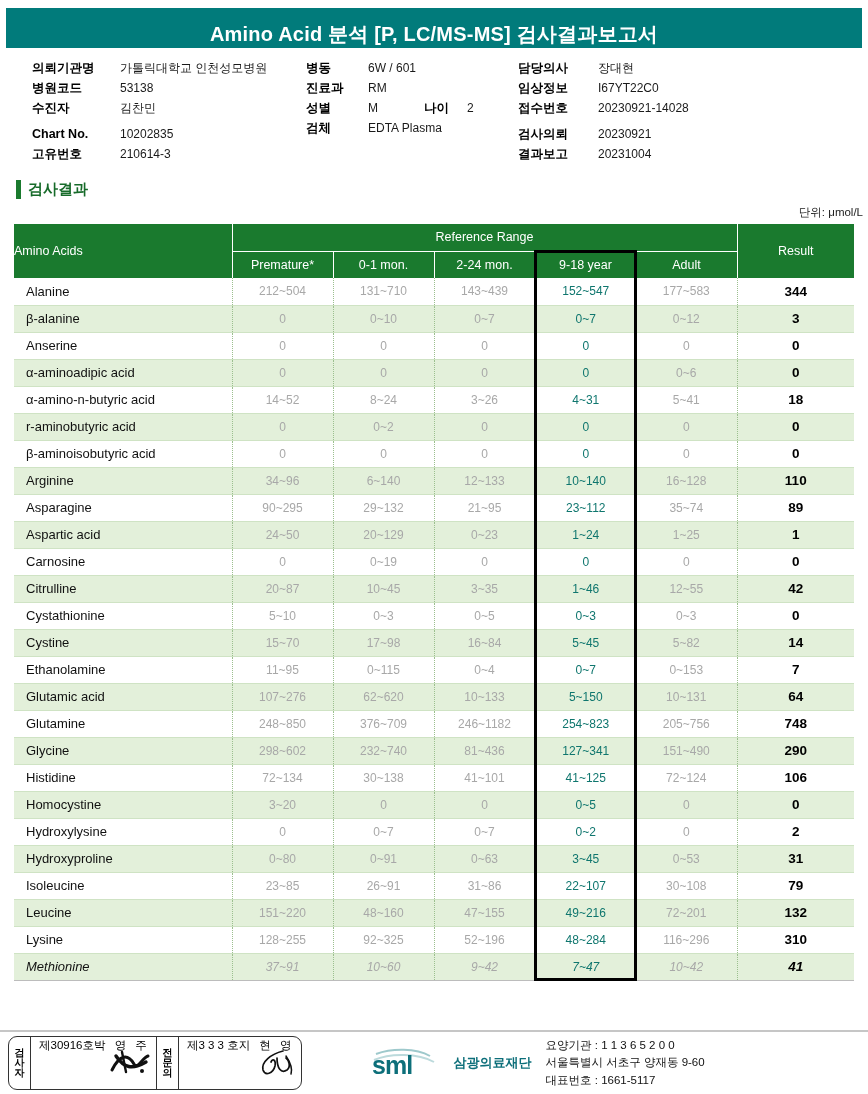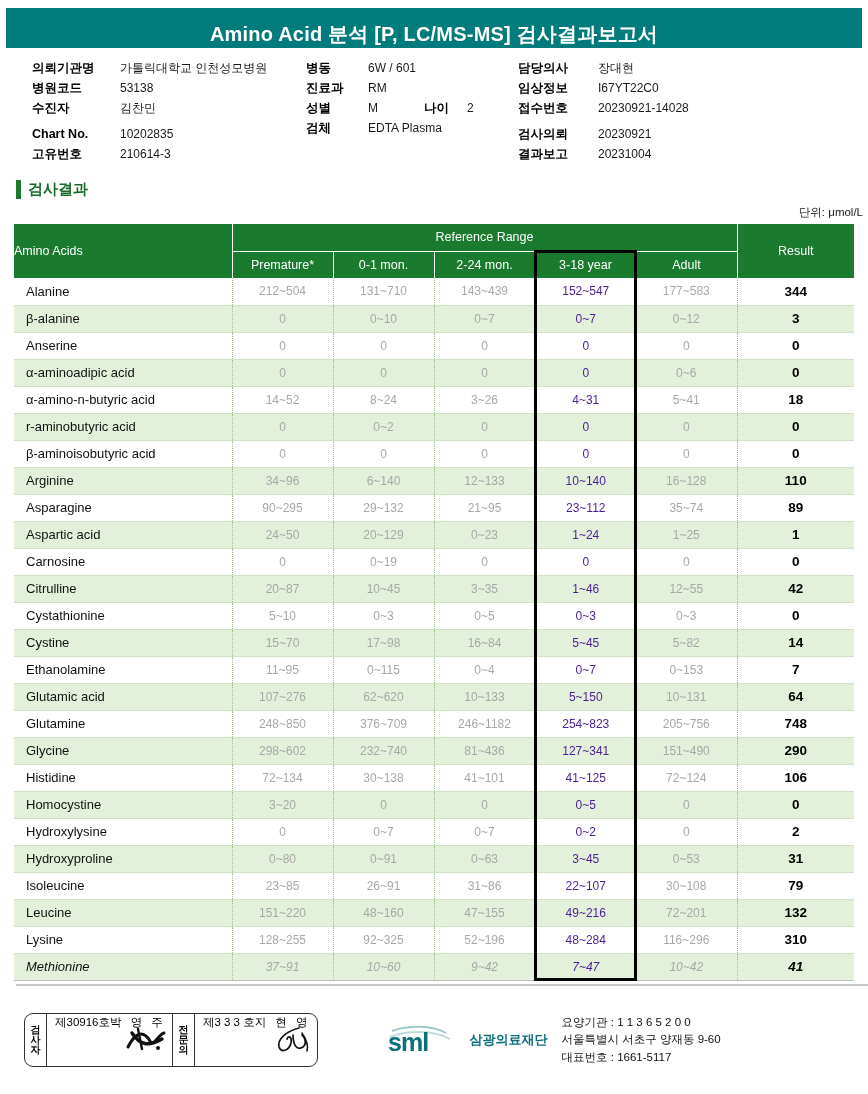--- a/index.html
+++ b/index.html
@@ -142,21 +142,21 @@
     color: #111;
     border-right: 1px dotted #9bbf8e;
   }
   tbody td.ref {
     text-align: center;
     color: #a8a8a8;
     font-size: 12px;
     border-right: 1px dotted #9bbf8e;
   }
   tbody td.ref.hl {
-    color: #4c1d95;
+    color: #0f766e;
     font-weight: normal;
     border-right: none;
   }
   tbody td.result {
     text-align: center;
     font-weight: bold;
     font-size: 13.5px;
     color: #000;
   }
   tbody tr:first-child td { border-top: none; }
@@ -165,22 +165,22 @@
   
   .hl-box {
     position: absolute;
     border: 3px solid #000000;
     pointer-events: none;
   }
 
   
   .footer {
     position: absolute;
-    left: 16px; right: 0; bottom: 0;
-    height: 110px;
+    left: 0; right: 0; bottom: 0;
+    height: 64px;
     border-top: 2px solid #c6c6c6;
     display: flex;
     align-items: center;
   }
   .sign-box {
     margin-left: 8px;
     height: 54px;
     border: 1px solid #333;
     border-radius: 9px;
     display: flex;
@@ -333,21 +333,21 @@
       <thead>
         <tr>
           <th class="th-amino" rowspan="2">Amino Acids</th>
           <th class="th-refgroup" colspan="5">Reference Range</th>
           <th class="th-result" rowspan="2">Result</th>
         </tr>
         <tr>
           <th class="th-sub">Premature*</th>
           <th class="th-sub">0-1 mon.</th>
           <th class="th-sub">2-24 mon.</th>
-          <th class="th-sub">3-18 year</th>
+          <th class="th-sub">9-18 year</th>
           <th class="th-sub last-sub">Adult</th>
         </tr>
       </thead>
       <tbody id="results-body">
           <tr>
             <td class="name">Alanine</td>
             <td class="ref">212~504</td>
             <td class="ref">131~710</td>
             <td class="ref">143~439</td>
             <td class="ref hl">152~547</td>

